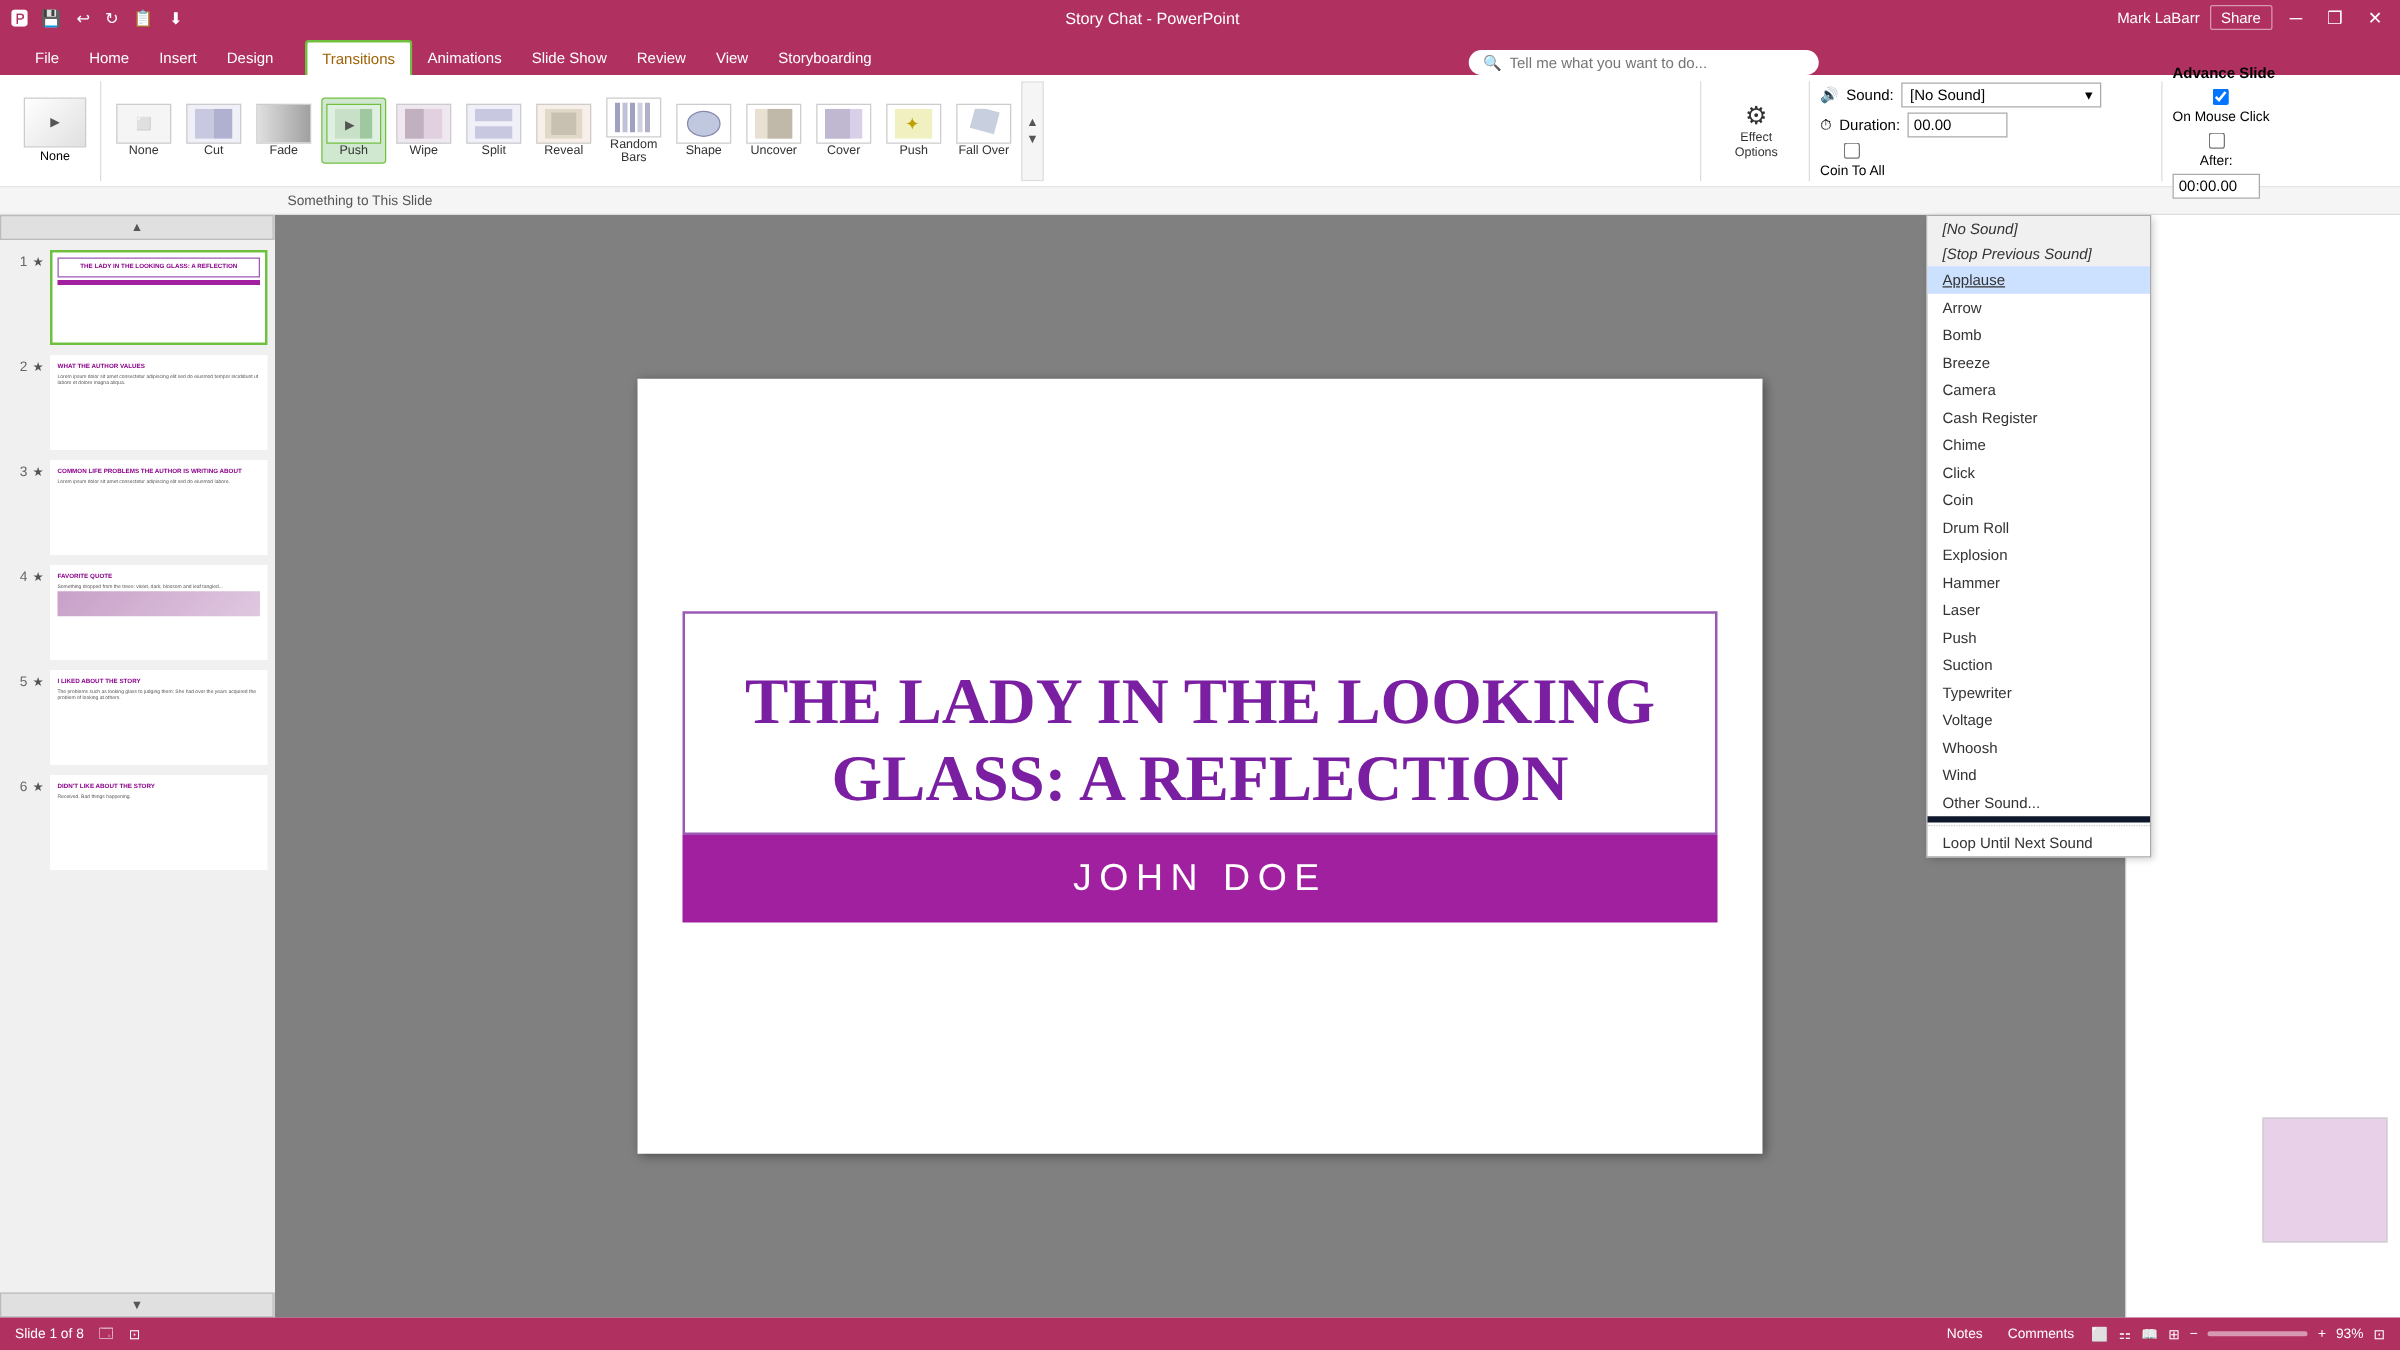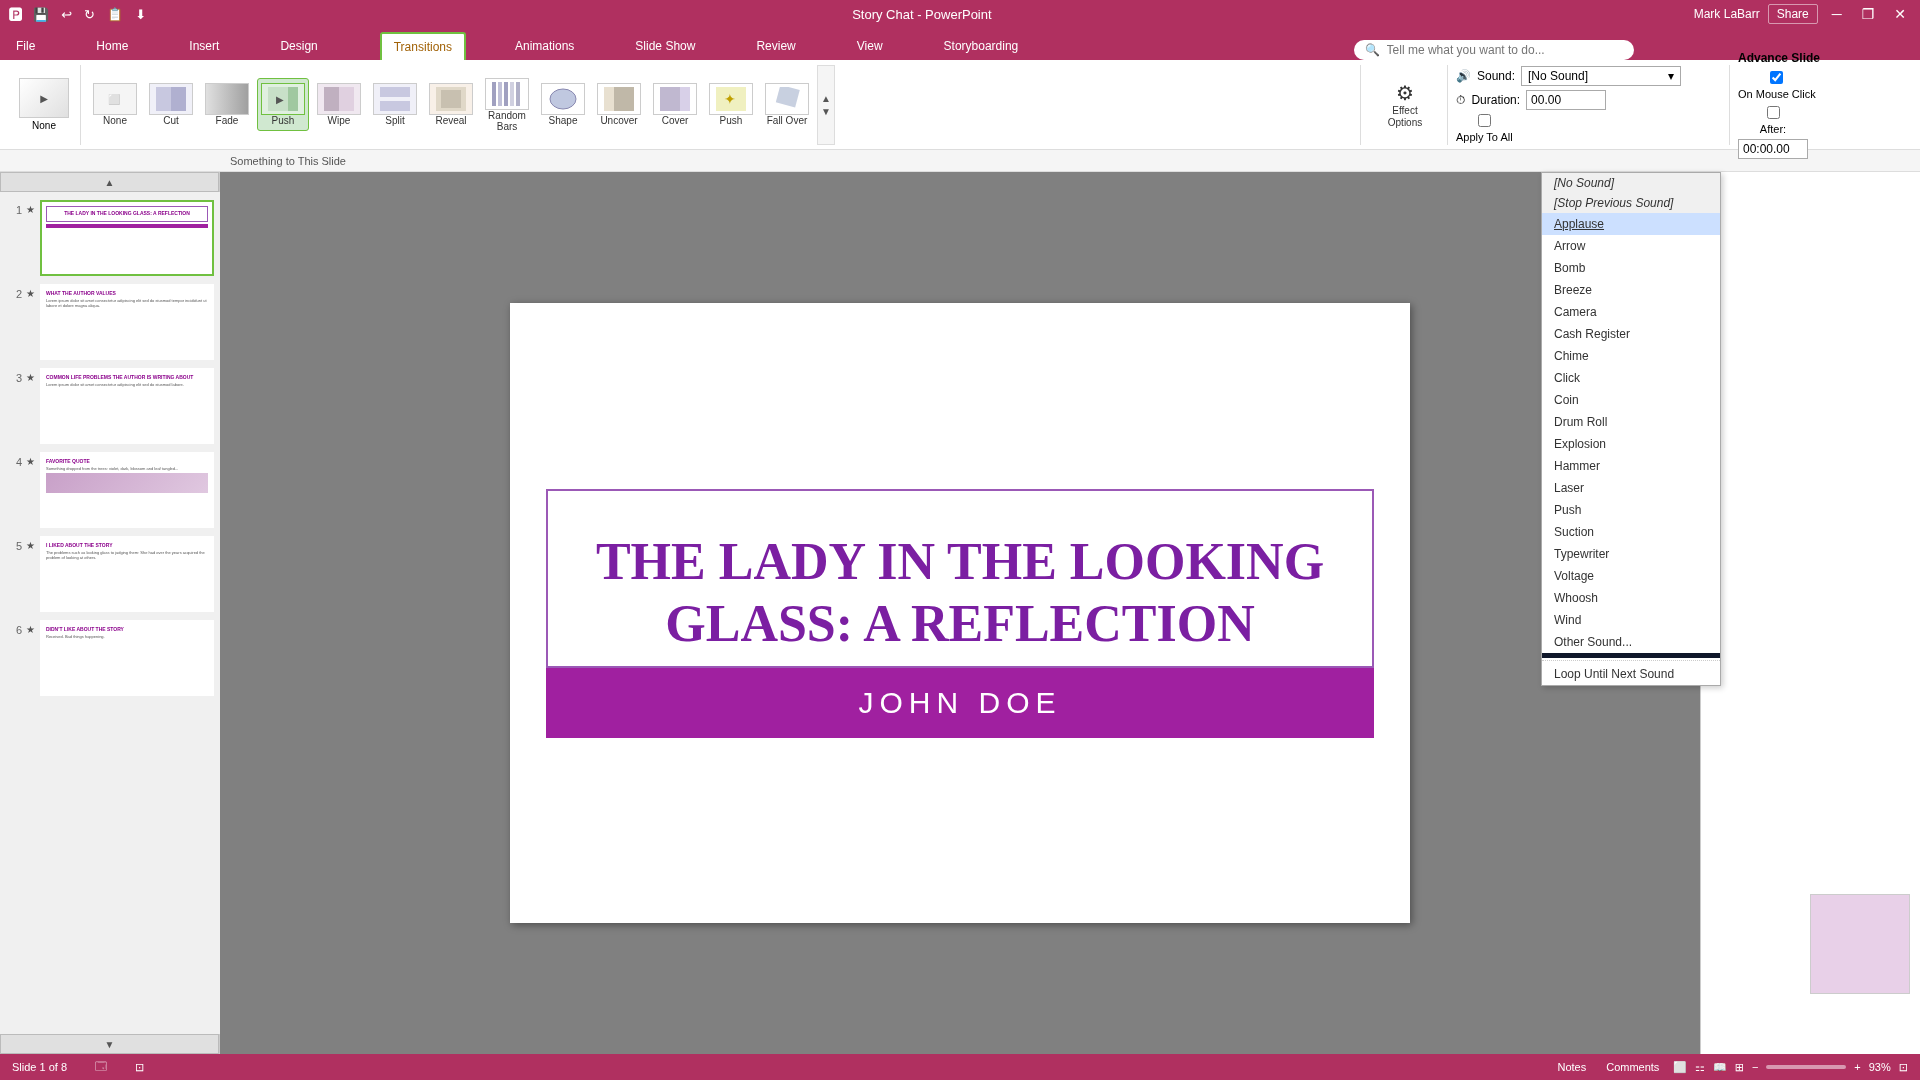--- a/index.html
+++ b/index.html
@@ -14,21 +14,21 @@
       justify-content: space-between;
       padding: 0 8px;
       color: white;
     }
     .title-bar-left { display: flex; align-items: center; gap: 6px; }
     .title-bar-center { font-size: 13px; }
     .title-bar-right { display: flex; align-items: center; gap: 8px; }
     .title-bar-btn { color: white; font-size: 14px; cursor: pointer; padding: 2px 6px; }
     .quick-access { display: flex; align-items: center; gap: 4px; }
     .qa-btn { color: white; font-size: 13px; padding: 2px 4px; cursor: pointer; }
-    .ribbon-tabs { background: #b03060; display: flex; align-items: flex-end; height: 32px; padding-left: 4px; gap: 37px; }
+    .ribbon-tabs { background: #b03060; display: flex; align-items: flex-end; height: 32px; padding-left: 16px; }
     .ribbon-tab {
       padding: 4px 12px;
       font-size: 12px;
       color: white;
       cursor: pointer;
       height: 28px;
       display: flex;
       align-items: center;
     }
     .ribbon-tab.active {
@@ -242,21 +242,21 @@
       align-items: center;
       justify-content: space-between;
       padding: 0 12px;
       color: white;
       font-size: 11px;
       position: absolute;
       bottom: 0;
       left: 0;
       right: 0;
     }
-    .status-left { display: flex; align-items: center; gap: 28px; }
+    .status-left { display: flex; align-items: center; gap: 12px; }
     .status-right { display: flex; align-items: center; gap: 8px; }
     .status-btn { cursor: pointer; padding: 2px 6px; border-radius: 2px; }
     .zoom-slider { width: 80px; height: 4px; background: rgba(255,255,255,0.5); border-radius: 2px; }
 
     
     .scroll-arrow { 
       width: 20px; 
       background: #e0e0e0; 
       border: 1px solid #bbb; 
       display: flex; 
@@ -486,21 +486,21 @@
     </div>
 
     <div class="sound-row">
       <span>⏱</span>
       <span>Duration:</span>
       <input type="text" style="width: 80px; border: 1px solid rgb(170, 170, 170); padding: 2px 4px; font-size: 12px;" value="00.00">
     </div>
 
     <div class="apply-row">
       <input type="checkbox" style="">
-      <span>Apply To All</span>
+      <span>Coin To All</span>
     </div>
   </div>
 
   <div class="ribbon-group" style="flex-direction:column;align-items:flex-start;justify-content:center;gap:6px;min-width:180px;">
     <span style="font-size:12px;font-weight:600;">Advance Slide</span>
     <div class="apply-row">
       <input type="checkbox" checked="" style="">
       <span>On Mouse Click</span>
     </div>
     <div class="apply-row">

